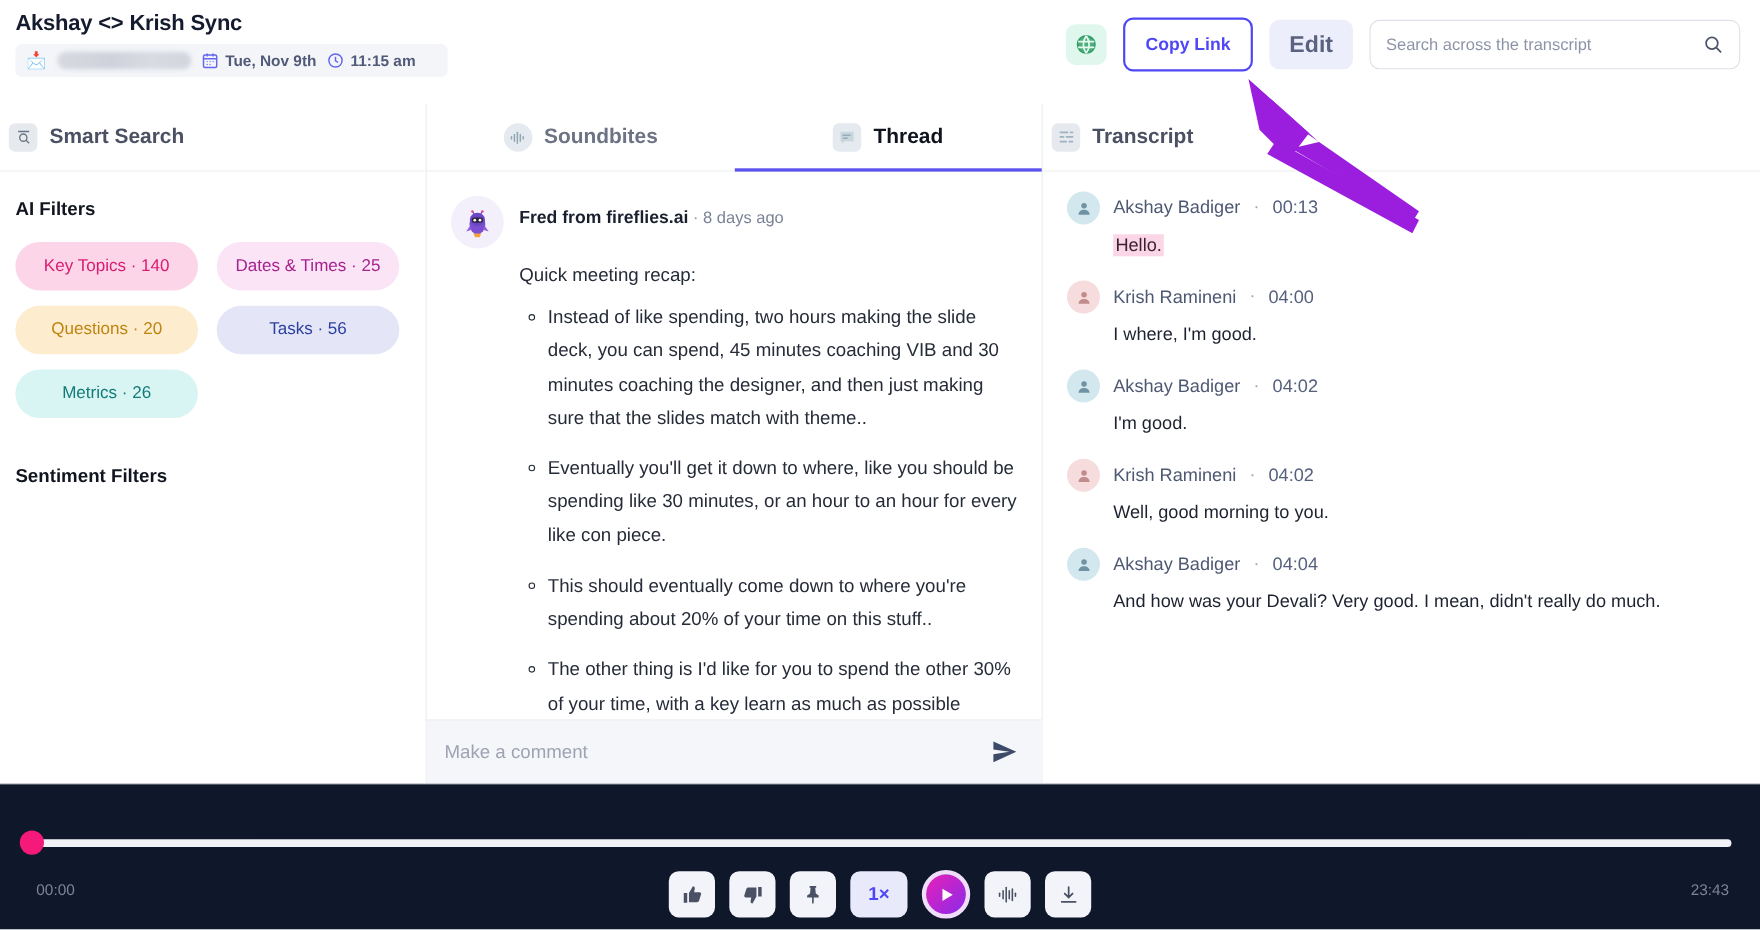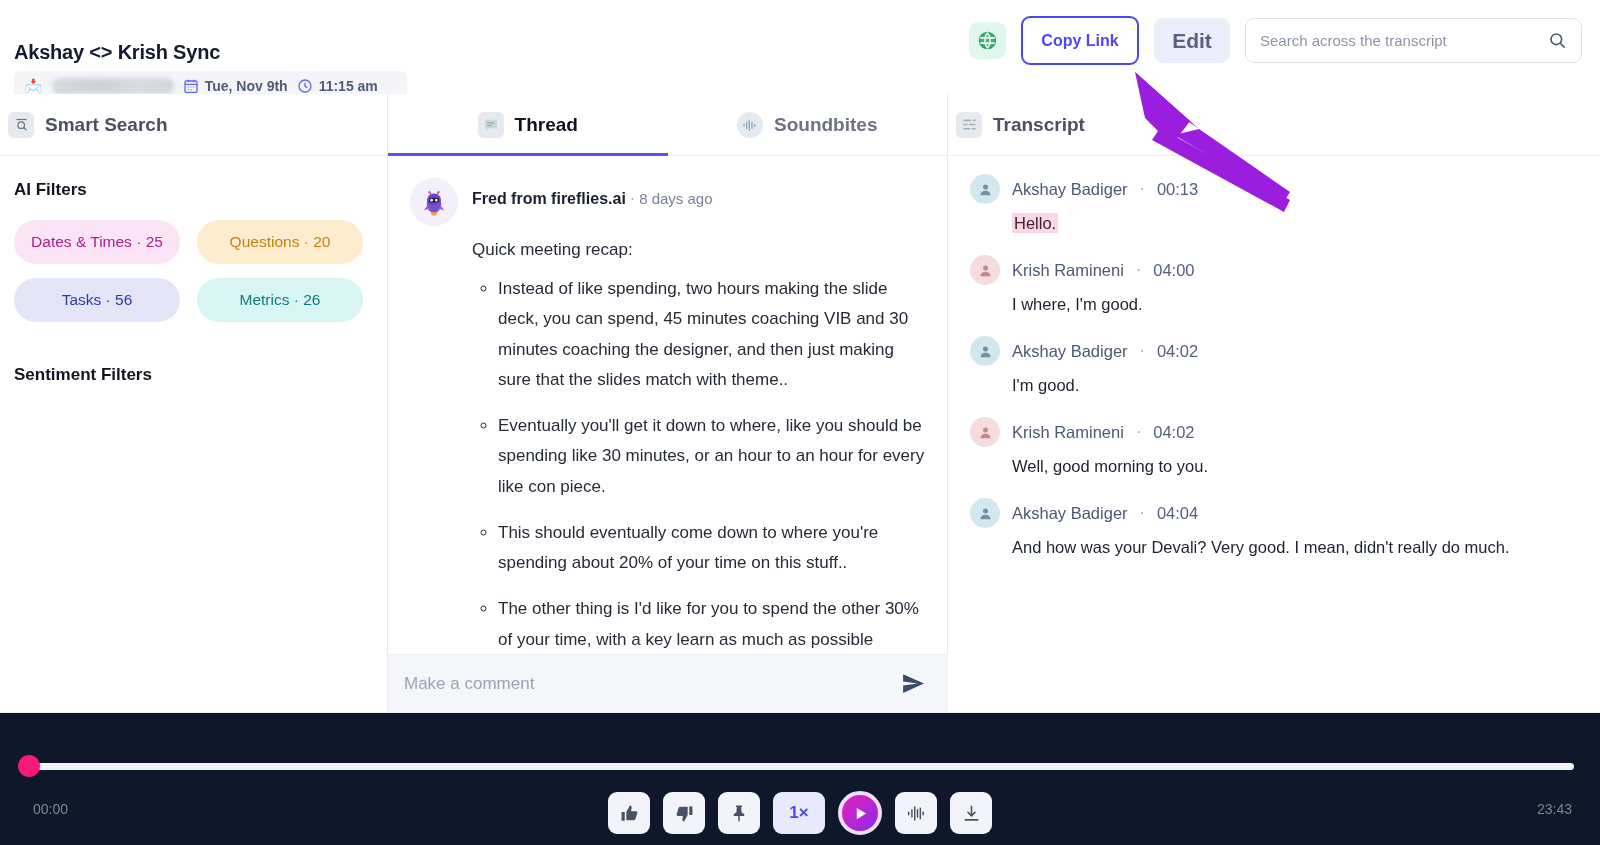--- a/index.html
+++ b/index.html
@@ -13,21 +13,20 @@
 
   
   .header {
     position: absolute; top:0; left:0; width:1600px; height:94px;
     background:#ffffff; display:flex; align-items:flex-start;
   }
   .header-left { padding: 10px 0 0 14px; }
   .meeting-title {
     font-size: 20px; font-weight: 700; color:#151b2e; letter-spacing:-0.2px;
     white-space: nowrap;
-    margin-top: 31px;
   }
   .meta-bar {
     margin-top: 7px; height: 30px; background:#f4f5f9; border-radius:6px;
     display:flex; align-items:center; gap:9px; padding: 0 12px 0 10px;
     width: 393px;
   }
   .meta-mail { font-size:15px; line-height:1; }
   .redaction {
     width: 122px; height: 16px; border-radius: 9px;
     background: linear-gradient(90deg,#d7d9e0,#cfd2db 40%,#d9dbe2 70%,#d2d5de);
@@ -251,52 +250,53 @@
             <path d="M4 4h16"></path>
               <circle cx="11.5" cy="13" r="5.2"></circle>
               <path d="M15.4 16.8L20 21"></path>
           </svg>
         </span>
         <span class="ptitle">Smart Search</span>
       </div>
       <div class="filters-body">
         <div class="filters-h">AI Filters</div>
         <div class="chips">
+          <div class="chip" style="background:#fcd6e8;color:#d81b73">Key Topics · 140</div>
           <div class="chip" style="background:#fbe4f6;color:#a6228f">Dates &amp; Times · 25</div>
           <div class="chip" style="background:#fdeccd;color:#bf8410">Questions · 20</div>
           <div class="chip" style="background:#e4e6f8;color:#2b3f9e">Tasks · 56</div>
           <div class="chip" style="background:#d8f5f4;color:#127a77">Metrics · 26</div>
         </div>
         <div class="filters-h2">Sentiment Filters</div>
       </div>
     </div>
 
     <div class="col-thread">
       <div class="tabs">
-        <div class="tab active">
-          <span class="tab-ico sq">
-            <svg width="16" height="16" viewBox="0 0 24 24" fill="#c9d6de">
-              <path d="M3 4h18v13H9l-4 4v-4H3z"></path>
-                <rect x="6" y="8" width="11" height="1.8" fill="#8fa6b3"></rect>
-              <rect x="6" y="12" width="7" height="1.8" fill="#8fa6b3"></rect>
-            </svg>
-          </span>
-          <span>Thread</span>
-        </div>
         <div class="tab inactive">
           <span class="tab-ico">
             <svg width="16" height="14" viewBox="0 0 24 20" fill="#8fa6b3">
               <rect x="2" y="8" width="2" height="5" rx="1"></rect>
                 <rect x="6" y="5" width="2" height="11" rx="1"></rect>
               <rect x="10" y="2" width="2" height="17" rx="1"></rect>
                 <rect x="14" y="5" width="2" height="11" rx="1"></rect>
               <rect x="18" y="8" width="2" height="5" rx="1"></rect>
             </svg>
           </span>
           <span>Soundbites</span>
+        </div>
+        <div class="tab active">
+          <span class="tab-ico sq">
+            <svg width="16" height="16" viewBox="0 0 24 24" fill="#c9d6de">
+              <path d="M3 4h18v13H9l-4 4v-4H3z"></path>
+                <rect x="6" y="8" width="11" height="1.8" fill="#8fa6b3"></rect>
+              <rect x="6" y="12" width="7" height="1.8" fill="#8fa6b3"></rect>
+            </svg>
+          </span>
+          <span>Thread</span>
         </div>
       </div>
 
       <div class="thread-body">
         <div class="post-head">
           <div class="avatar-bot">
             <svg width="34" height="34" viewBox="0 0 40 40">
               <ellipse cx="20" cy="22" rx="8.5" ry="11" fill="#7a4fd0"></ellipse>
               <ellipse cx="20" cy="17" rx="8" ry="7" fill="#6a46c4"></ellipse>
               <rect x="14" y="15" width="12" height="5.5" rx="2.7" fill="#2b2038"></rect>

